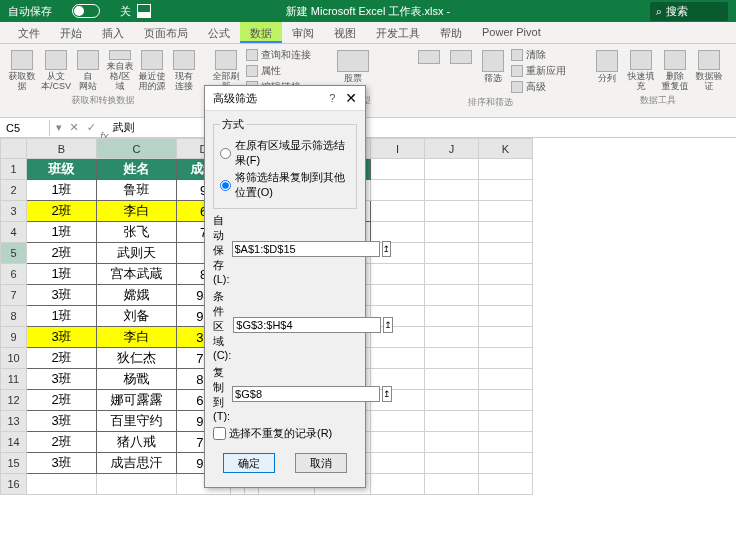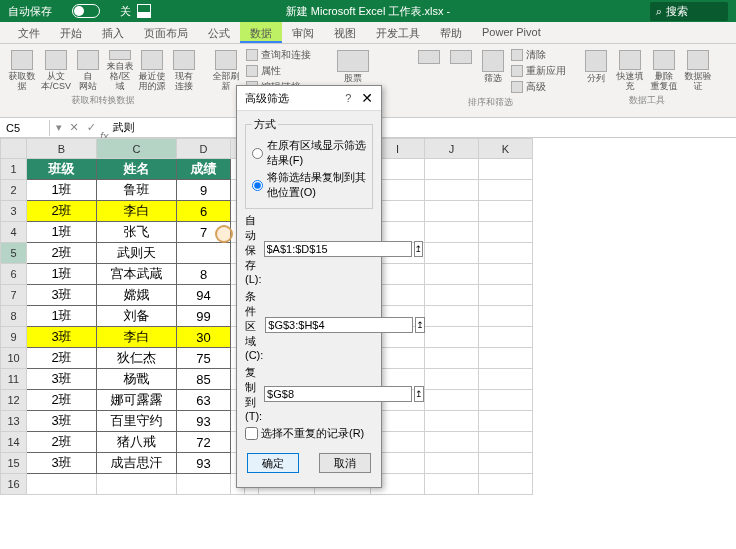--- a/index.html
+++ b/index.html
@@ -36,21 +36,21 @@
 .grid th.colh { height: 20px; font-size: 11px; }
 .grid th.rowh { width: 26px; font-size: 11px; background: #e6e6e6; }
 .grid td { background: #fff; }
 .grid .hdr-cell { background: #2a8a6a; color: #fff; font-weight: 600; border: 1px solid #888 !important; }
 .grid .hl { background: #ffff00; }
 .grid .bordered { border: 1px solid #666 !important; }
 .grid .merged-hdr { background: #2a8a6a; color: #fff; font-weight: 600; }
 .grid th.rowh.sel { background: #b5d4c6; }
 .grid th.colh.sel { background: #b5d4c6; }
 .cursor-mark { position: absolute; width: 18px; height: 18px; border: 2px solid #d4a05a; border-radius: 50%; background: rgba(255,200,120,0.3); pointer-events: none; }
-.dialog { position: absolute; left: 204px; top: 85px; width: 146px; background: #f0f0f0; border: 1px solid #888; box-shadow: 2px 2px 6px rgba(0,0,0,0.3); font-size: 11px; margin-left: 32px; }
+.dialog { position: absolute; left: 204px; top: 85px; width: 162px; background: #f0f0f0; border: 1px solid #888; box-shadow: 2px 2px 6px rgba(0,0,0,0.3); font-size: 11px; }
 .dialog .dlg-title { display: flex; align-items: center; padding: 4px 8px; background: #fff; border-bottom: 1px solid #ddd; }
 .dialog .dlg-title .t { flex: 1; }
 .dialog .dlg-title .help { margin-right: 10px; color: #555; cursor: pointer; }
 .dialog .dlg-title .close { cursor: pointer; font-size: 14px; }
 .dialog .dlg-body { padding: 6px 8px; }
 .dialog fieldset { border: 1px solid #ccc; padding: 4px 6px 6px; }
 .dialog fieldset legend { font-size: 11px; padding: 0 2px; }
 .dialog .radio-row { display: flex; align-items: center; gap: 4px; margin: 2px 0; font-size: 11px; }
 .dialog .radio-row input[type=radio] { width: 11px; height: 11px; }
 .dialog .field-row { display: flex; align-items: center; margin: 4px 0; gap: 2px; }
@@ -176,21 +176,21 @@
             <span>重新应用</span>
           </div>
         <div class="itm">
             <span class="ico-sm"></span>
             <span>高级</span>
           </div>
       </div>
     </div>
     <div class="grp-lbl">排序和筛选</div>
   </div>
-  <div class="ribbon-group" style="margin-left:2px">
+  <div class="ribbon-group" style="margin-left:13px">
     <div class="ribbon-icons" id="rg5">
         <div class="ribbon-icon">
           <div class="ico"></div>
           <div class="lbl">分列</div>
         </div>
         <div class="ribbon-icon">
           <div class="ico"></div>
           <div class="lbl">快速填充</div>
         </div>
         <div class="ribbon-icon">

